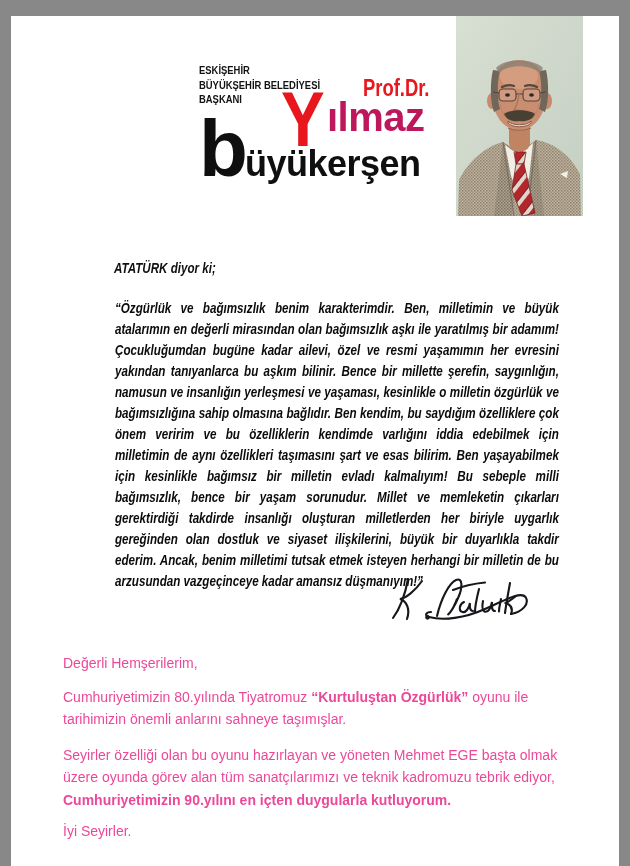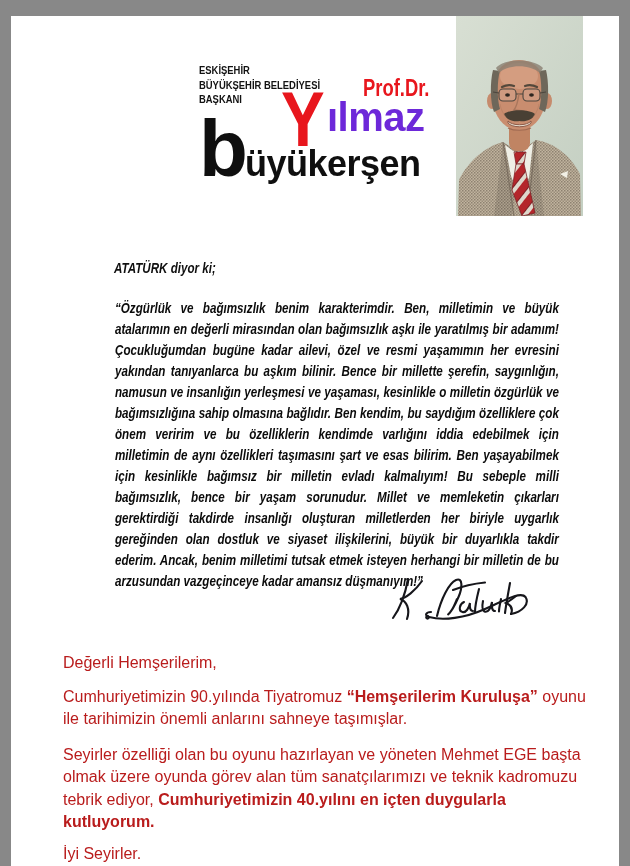--- a/index.html
+++ b/index.html
@@ -53,42 +53,42 @@
   .quote-outer{position:absolute;left:104px;top:281px;width:444px;height:278px;}
   .quote{
     width:572px;transform:scaleX(.776);transform-origin:left top;
     font-size:15px;font-weight:bold;font-style:italic;line-height:21px;
     text-align:justify;color:#0b0b0b;
   }
   .signature{position:absolute;left:368px;top:552px;width:160px;height:62px;}
   
   .letter{
     position:absolute;left:52px;top:636px;width:528px;
-    font-size:16px;line-height:22.5px;color:#b91c1c;
+    font-size:14px;line-height:22.5px;color:#ec4899;
   }
   .letter .salutation{margin:0 0 11px 0;}
   .letter .p1{margin:0 0 13px 0;}
   .letter .p2{margin:0 0 9px 0;}
   .letter b{font-weight:bold;}
   .closing{margin:0;}
 </style>
 </head>
 <body>
 
 <div class="page">
 
   <div class="muni">
     <div>ESKİŞEHİR</div>
     <div>BÜYÜKŞEHİR BELEDİYESİ</div>
     <div>BAŞKANI</div>
   </div>
 
   <div class="profdr" style="color:#e8161d">Prof.Dr.</div>
   <div class="name-initial-y" style="color:#e8161d">Y</div>
-  <div class="name-rest" style="color:#6d28d9">ılmaz</div>
+  <div class="name-rest" style="color:#be185d">ılmaz</div>
   <div class="surname-initial">b</div>
   <div class="surname-rest">üyükerşen</div>
 
   <div class="photo">
     <svg width="127" height="200" viewBox="0 0 127 200" xmlns="http://www.w3.org/2000/svg">
       <defs>
         <linearGradient id="bgGrad" x1="0" y1="0" x2="1" y2="1">
           <stop offset="0" stop-color="#d8dfd3"></stop>
           <stop offset="1" stop-color="#c4cfc2"></stop>
         </linearGradient>
@@ -174,18 +174,18 @@
         <path d="M262,30 C258,52 254,74 252,90"></path>
         <path d="M274,56 C264,64 258,68 254,70 C264,74 268,82 264,92"></path>
         <path d="M264,92 C286,88 302,72 293,58 C284,46 252,64 212,82 C172,100 128,106 100,98 C90,95 94,88 104,88"></path>
         <path d="M148,44 C168,36 192,31 212,29"></path>
       </g>
     </svg>
   </div>
 
   <div class="letter">
     <p class="salutation">Değerli Hemşerilerim,</p>
-    <p class="p1"><span>Cumhuriyetimizin 90.yılında Tiyatromuz </span><b>“Hemşerilerim Kuruluşa”</b><span> oyunu ile tarihimizin önemli anlarını sahneye taşımışlar.</span></p>
-    <p class="p2"><span>Seyirler özelliği olan bu oyunu hazırlayan ve yöneten Mehmet EGE başta olmak üzere oyunda görev alan tüm sanatçılarımızı ve teknik kadromuzu tebrik ediyor, </span><b>Cumhuriyetimizin 40.yılını en içten duygularla kutluyorum.</b></p>
+    <p class="p1"><span>Cumhuriyetimizin 80.yılında Tiyatromuz </span><b>“Kurtuluştan Özgürlük”</b><span> oyunu ile tarihimizin önemli anlarını sahneye taşımışlar.</span></p>
+    <p class="p2"><span>Seyirler özelliği olan bu oyunu hazırlayan ve yöneten Mehmet EGE başta olmak üzere oyunda görev alan tüm sanatçılarımızı ve teknik kadromuzu tebrik ediyor, </span><b>Cumhuriyetimizin 90.yılını en içten duygularla kutluyorum.</b></p>
     <p class="closing">İyi Seyirler.</p>
   </div>
 
 </div>
 
 </body></html>

